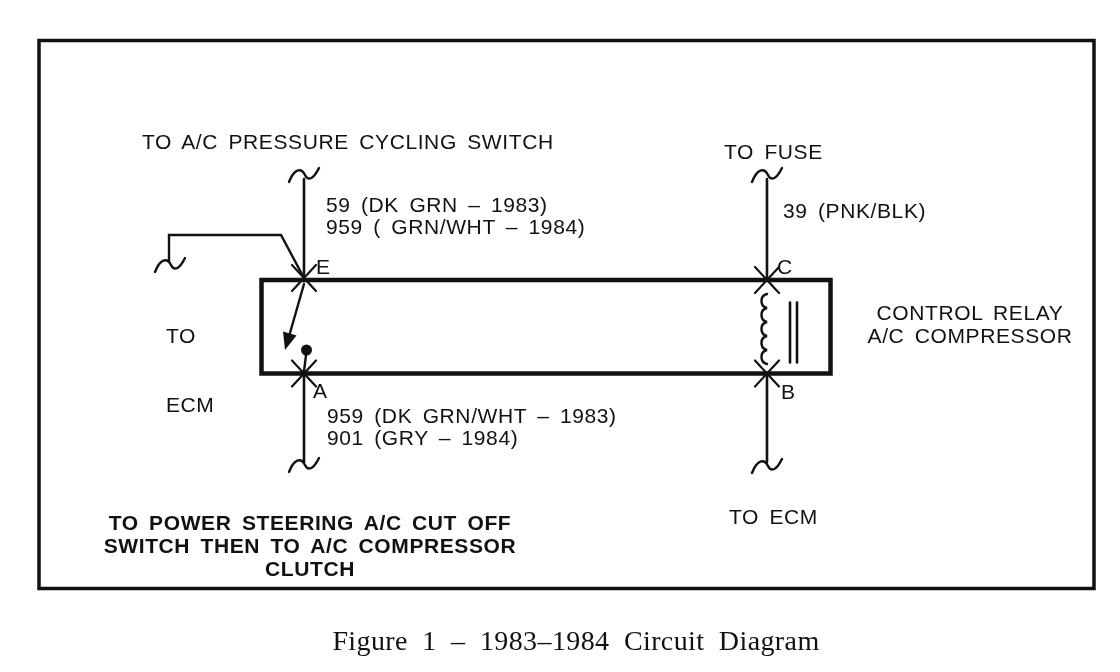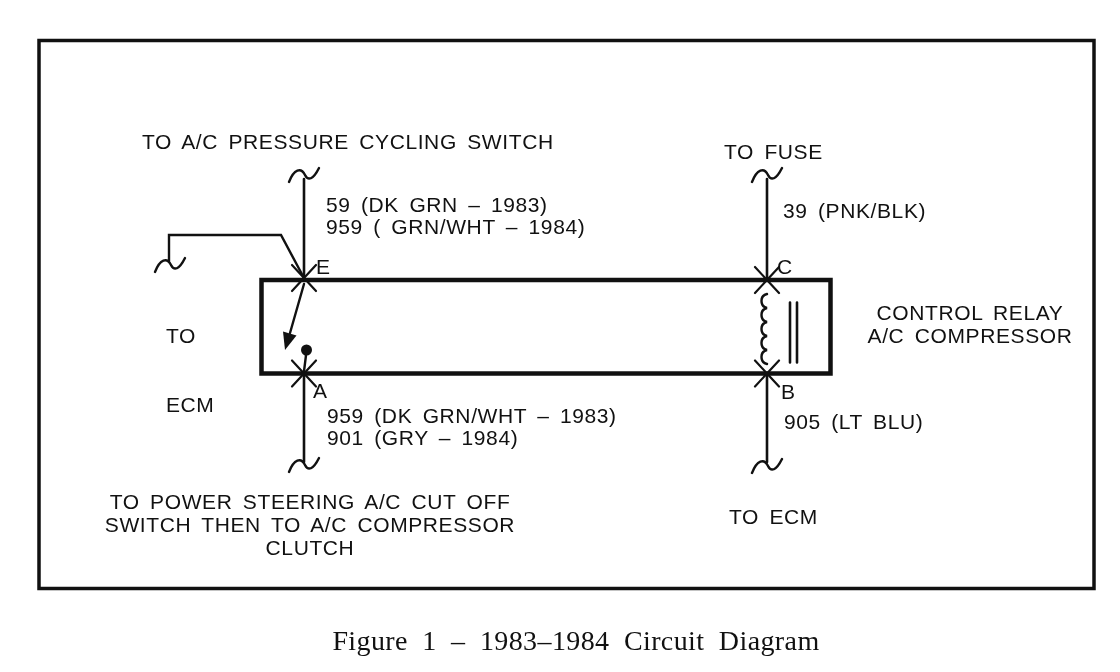--- a/index.html
+++ b/index.html
@@ -72,28 +72,27 @@
   </div>
 
   <div class="lbl" style="left:316px;top:255px;">E</div>
   <div class="lbl" style="left:313px;top:379px;">A</div>
   <div class="lbl" style="left:777px;top:255px;">C</div>
   <div class="lbl" style="left:781px;top:380px;">B</div>
 
   <div class="lbl" style="left:327px;top:404px;">959 (DK GRN/WHT – 1983)</div>
   <div class="lbl" style="left:327px;top:426px;">901 (GRY – 1984)</div>
 
-  <div class="lbl ctr" style="left:75px;top:490px;width:470px;">
+  <div class="lbl ctr" style="left:75px;top:511px;width:470px;font-weight:bold;">
     <div>TO POWER STEERING A/C CUT OFF</div>
     <div>SWITCH THEN TO A/C COMPRESSOR CLUTCH</div>
   </div>
 
   <div class="lbl" style="left:724px;top:140px;">TO FUSE</div>
   <div class="lbl" style="left:783px;top:199px;">39 (PNK/BLK)</div>
-  <div class="lbl" style="left:784px;top:410px;">905 (LT BLU)</div>
   <div class="lbl" style="left:729px;top:493px;margin-top:12px;">TO ECM</div>
 
   <div class="lbl ctr" style="left:865px;top:301px;width:210px;">
     <div>CONTROL RELAY</div>
     <div>A/C COMPRESSOR</div>
   </div>
 
   <div class="caption">Figure 1 – 1983–1984 Circuit Diagram</div>
 </div>
 

